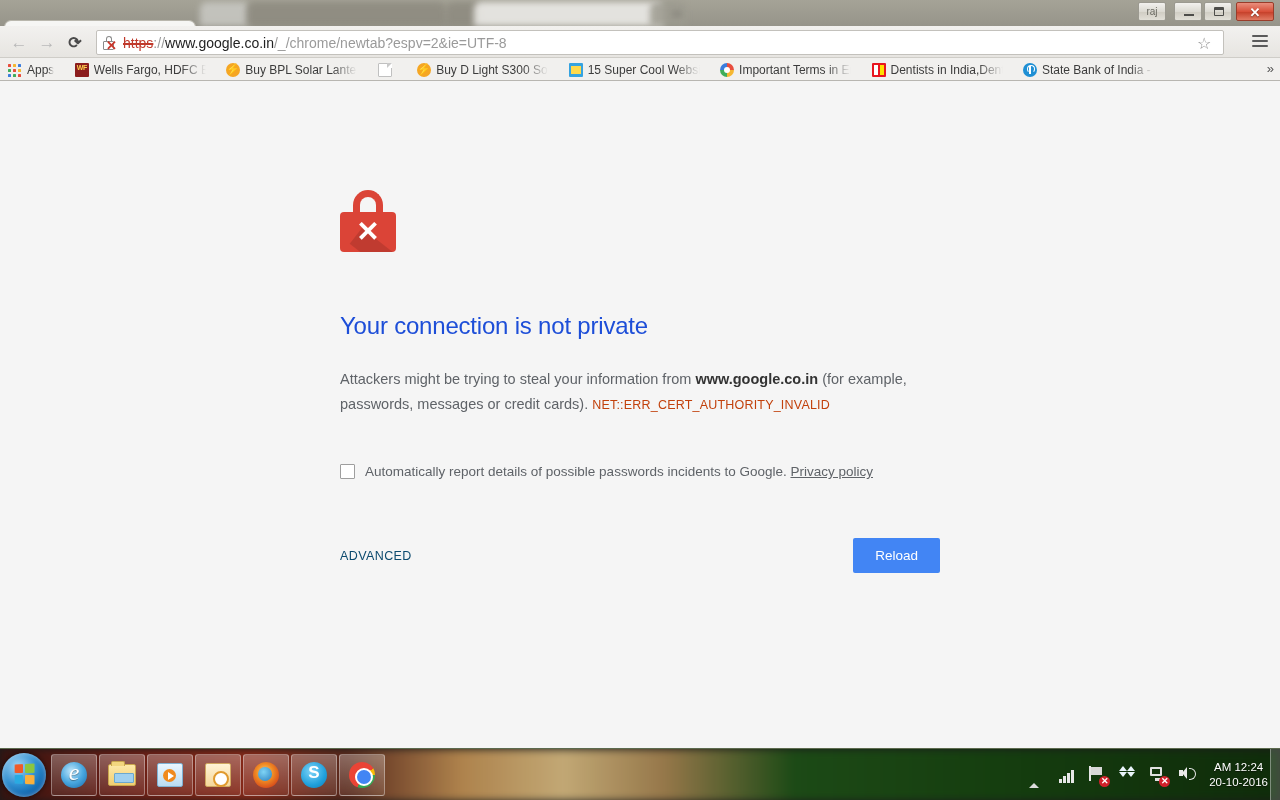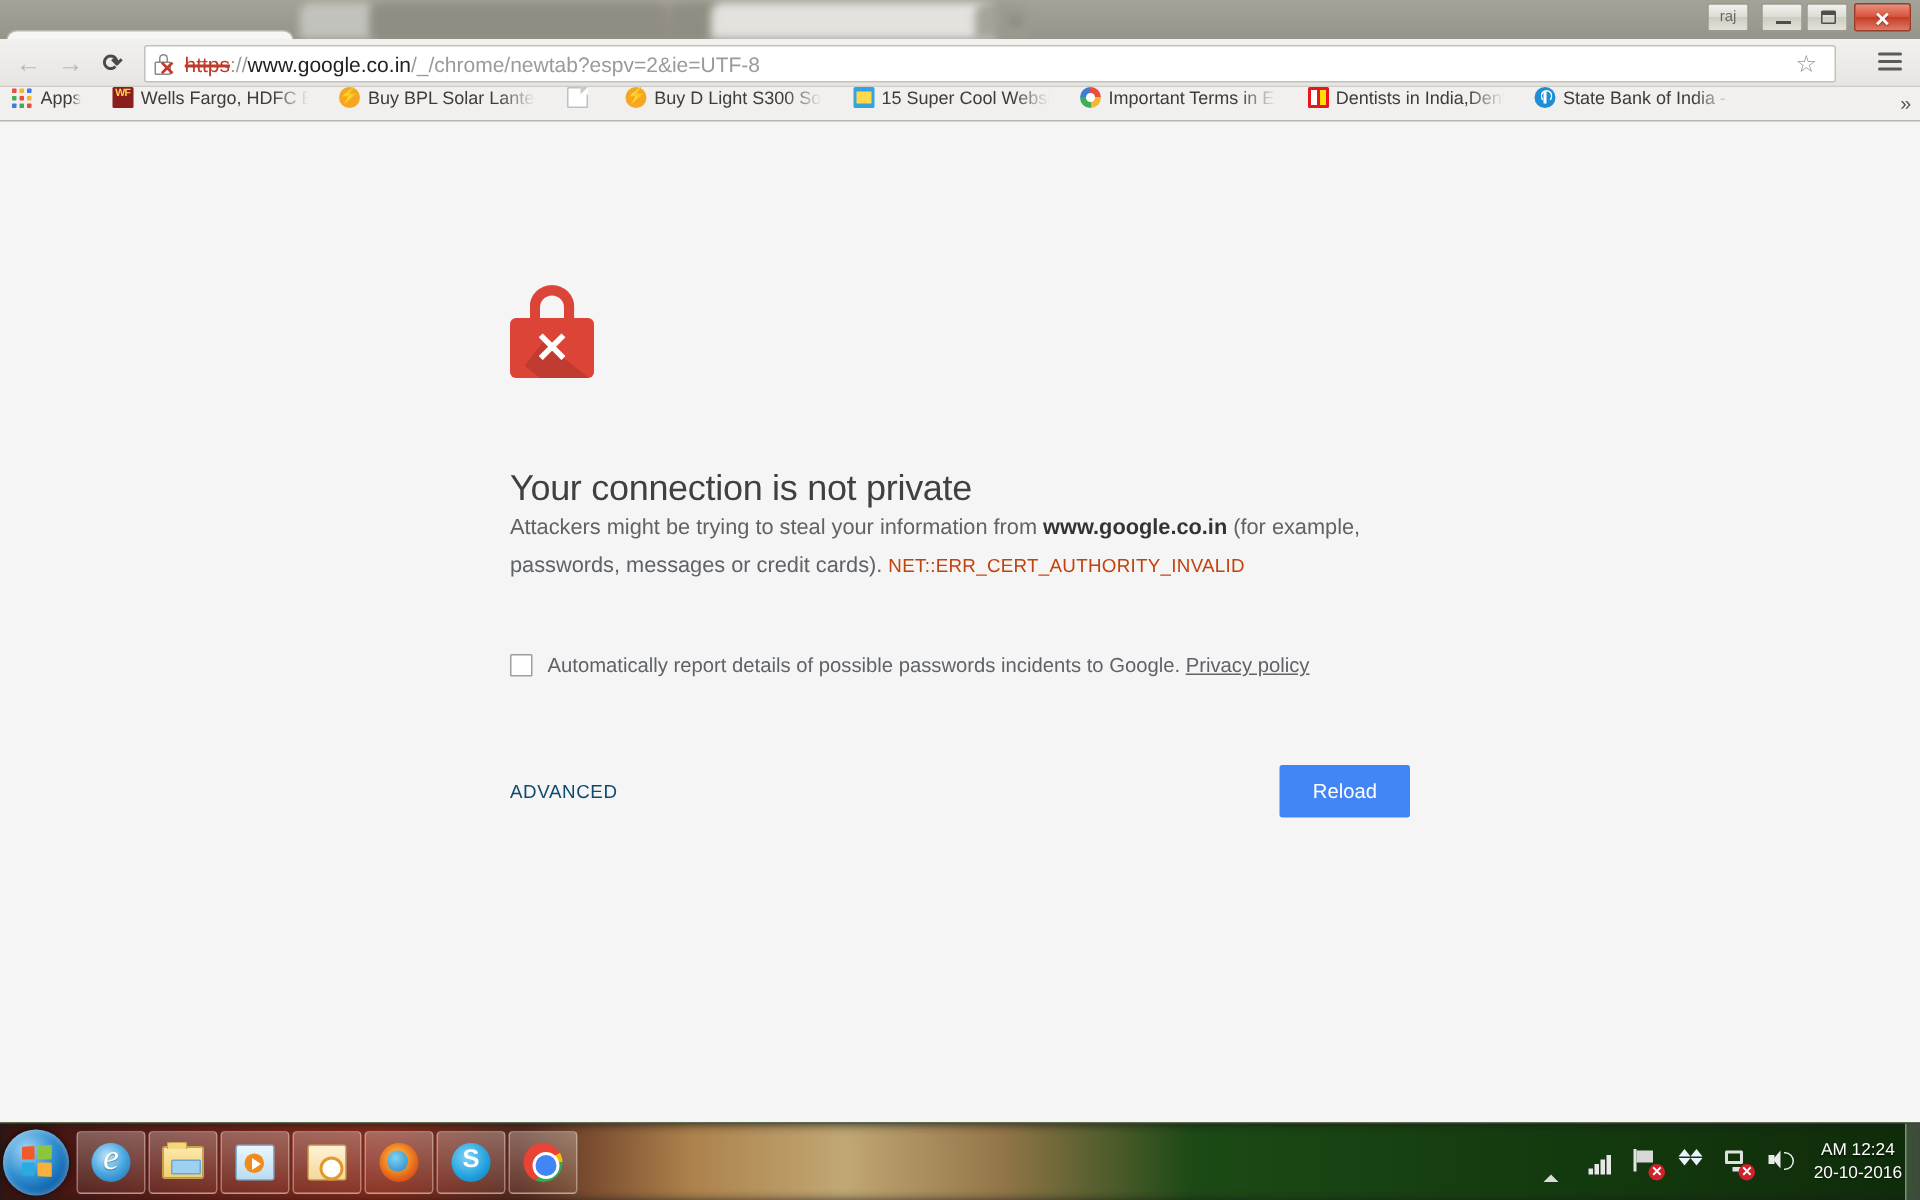--- a/index.html
+++ b/index.html
@@ -141,21 +141,21 @@
     display:block; height:2px; background:#5a5a5a; margin-bottom:3px; border-radius:1px;
   }
 
   
   .bookmarks {
     position:absolute; left:0; top:58px; width:1280px; height:23px;
     background:#f1f0ee; border-bottom:1px solid #b8b6b1;
     white-space:nowrap; overflow:hidden;
   }
   .bm {
-    display:inline-flex; height:23px;
+    display:inline-flex; align-items:center; height:23px;
     padding:0 8px; font-size:12px; color:#3c3c3c; cursor:pointer;
     vertical-align:top;
   }
   .bm .bm-label {
     max-width:112px; overflow:hidden; white-space:nowrap;
     -webkit-mask-image: linear-gradient(to right,#000 78%, transparent 100%);
             mask-image: linear-gradient(to right,#000 78%, transparent 100%);
   }
   .fav { width:14px; height:14px; margin-right:5px; flex:0 0 14px; position:relative; border-radius:1px;}
   .fav-apps { background:transparent; }
@@ -216,22 +216,22 @@
     position:absolute; left:22px; top:16px; width:56px; height:20px;
     background:rgba(0,0,0,.12);
     transform: rotate(38deg); transform-origin: left top;
   }
   .lock-x {
     position:absolute; left:0; right:0; top:5px; text-align:center;
     font-size:28px; font-weight:bold; color:#fff; line-height:30px;
   }
 
   .title {
-    font-size:24px; font-weight:normal; color:#404040;
-    letter-spacing:-.2px; 
+    font-size:24px; font-weight:normal; color:#1d4ed8;
+    letter-spacing:-.2px; margin-bottom:27px;
   }
   .para {
     font-size:14.5px; color:#5f6368; line-height:25px; max-width:600px;
   }
   .para b { color:#333; font-weight:bold; }
   .errcode { color:#c2410c; font-size:12.5px; letter-spacing:.2px; }
 
   .optin { margin-top:45px; display:flex; align-items:flex-start; }
   .checkbox {
     width:15px; height:15px; border:1px solid #9e9e9e; background:#fff;

